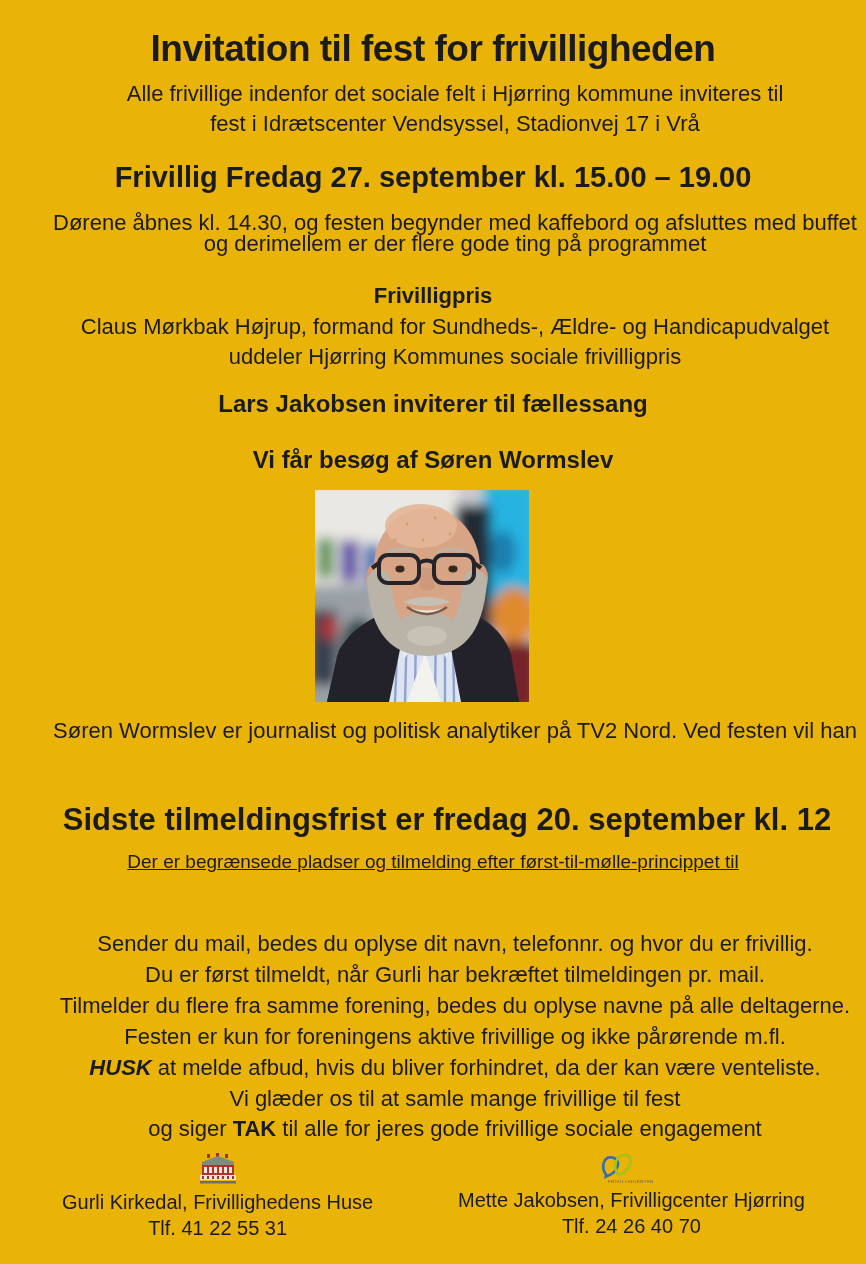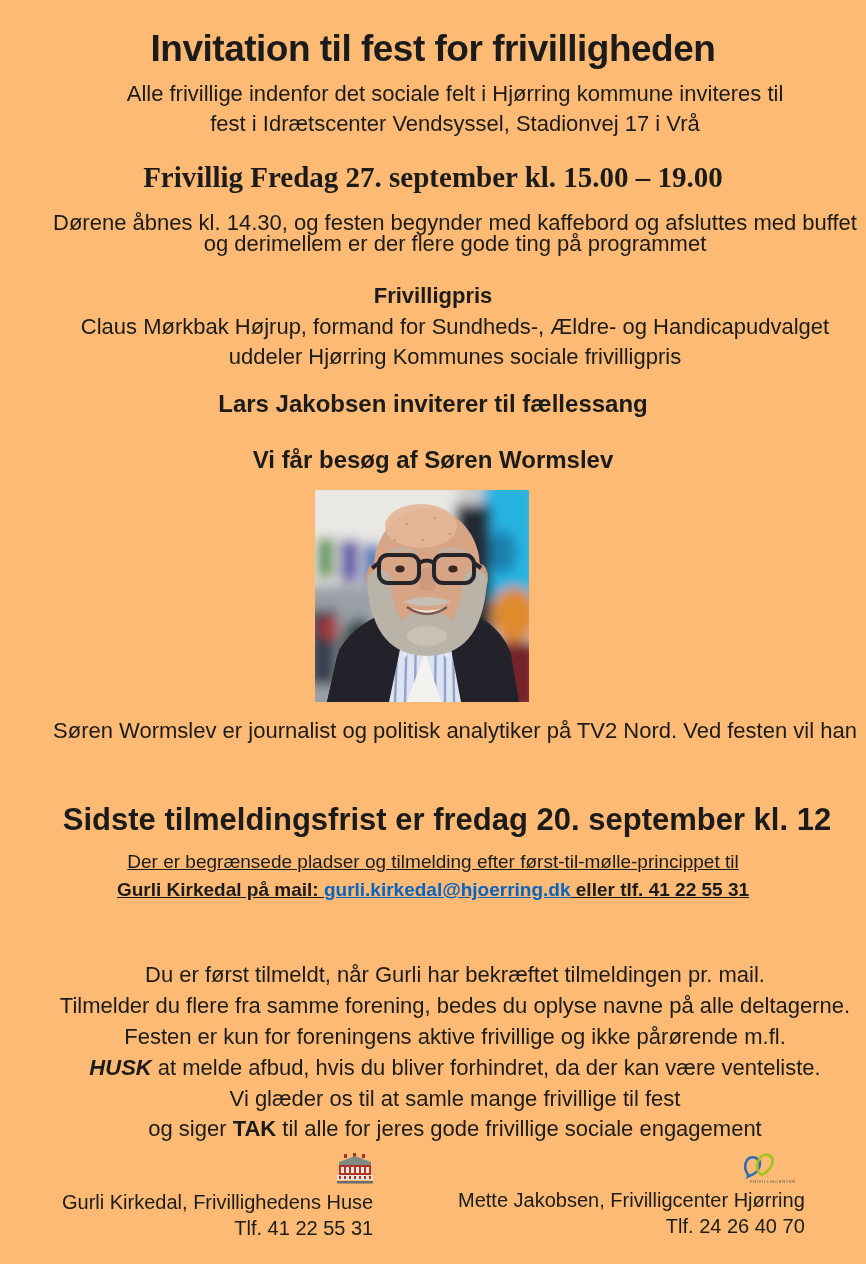--- a/index.html
+++ b/index.html
@@ -2,45 +2,45 @@
 <html lang="da"><head>
 <meta charset="utf-8">
 <style>
   html, body { margin: 0; padding: 0; }
   body { background: #ffffff; }
   .page {
     position: relative;
     width: 866px;
     height: 1264px;
     margin: 0 auto;
-    background: #fdba74;
+    background: #eab308;
     font-family: "Liberation Sans", "DejaVu Sans", sans-serif;
     color: #1b1b1b;
     overflow: hidden;
   }
   .line { position: absolute; left: 0; right: 0; text-align: center; }
   .title { font-size: 37px; font-weight: 700; letter-spacing: -0.5px; }
   .body22 { font-size: 22px; line-height: 30px; padding-left: 44px; }
-  .h2 { font-size: 29px; font-weight: 700; font-family: Liberation Serif, serif; }
+  .h2 { font-size: 29px; font-weight: 700; }
   .h2big { font-size: 31px; font-weight: 700; margin-left: 28px; }
   .boldhead22 { font-size: 22px; font-weight: 700; }
   .prog24 { font-size: 24px; font-weight: 700; }
   .bold { font-weight: 700; }
   .bolditalic { font-weight: 700; font-style: italic; }
   .reg-line { font-size: 19px; line-height: 28px; text-decoration: underline; }
   a.maillink { color: #0563c1; text-decoration: underline; font-weight: 700; }
   .photo-wrap {
     position: absolute;
     left: 315px;
     top: 490px;
     width: 214px;
     height: 212px;
   }
   .photo-wrap svg { display: block; }
-  .footer-col { position: absolute; text-align: right; }
+  .footer-col { position: absolute; text-align: center; }
   .footer-col .logo { height: 34px; margin-bottom: 3px; }
   .footer-name { font-size: 20px; line-height: 26px; }
   .footer-phone { font-size: 20px; line-height: 26px; }
 </style>
 </head>
 <body>
 
 <div class="page">
 
   <div class="line title" style="top: 28px;">Invitation til fest for frivilligheden</div>
@@ -151,24 +151,22 @@
       </g>
     </svg>
   </div>
 
   <div class="line body22" style="top: 716px;">
     <span>Søren Wormslev er journalist og politisk analytiker på TV2 Nord. Ved festen vil han</span>
   </div>
 
   <div class="line h2big" style="top: 802px;">Sidste tilmeldingsfrist er fredag 20. september kl. 12</div>
   <div class="line reg-line" style="top: 848px;">Der er begrænsede pladser og tilmelding efter først-til-mølle-princippet til</div>
-  <div class="line reg-line" style="top: 876px;">
-    <span class="bold">Gurli Kirkedal på mail: </span><a class="maillink" href="gurli.kirkedal@hjoerring.dk">gurli.kirkedal@hjoerring.dk</a><span class="bold"> eller tlf. 41 22 55 31</span>
-  </div>
-
+
+  <div class="line body22" style="top: 928px; line-height: 31px;">Sender du mail, bedes du oplyse dit navn, telefonnr. og hvor du er frivillig.</div>
   <div class="line body22" style="top: 990px; line-height: 31px;">Tilmelder du flere fra samme forening, bedes du oplyse navne på alle deltagerne.</div>
   <div class="line body22" style="top: 959px; line-height: 31px;">Du er først tilmeldt, når Gurli har bekræftet tilmeldingen pr. mail.</div>
   <div class="line body22" style="top: 1021px; line-height: 31px;">Festen er kun for foreningens aktive frivillige og ikke pårørende m.fl.</div>
   <div class="line body22" style="top: 1052px; line-height: 31px;">
     <span class="bolditalic">HUSK</span><span> at melde afbud, hvis du bliver forhindret, da der kan være venteliste.</span>
   </div>
 
   <div class="line body22" style="top: 1084px;">Vi glæder os til at samle mange frivillige til fest</div>
   <div class="line body22" style="top: 1114px;">
     <span>og siger </span><span class="bold">TAK</span><span> til alle for jeres gode frivillige sociale engagement</span>

